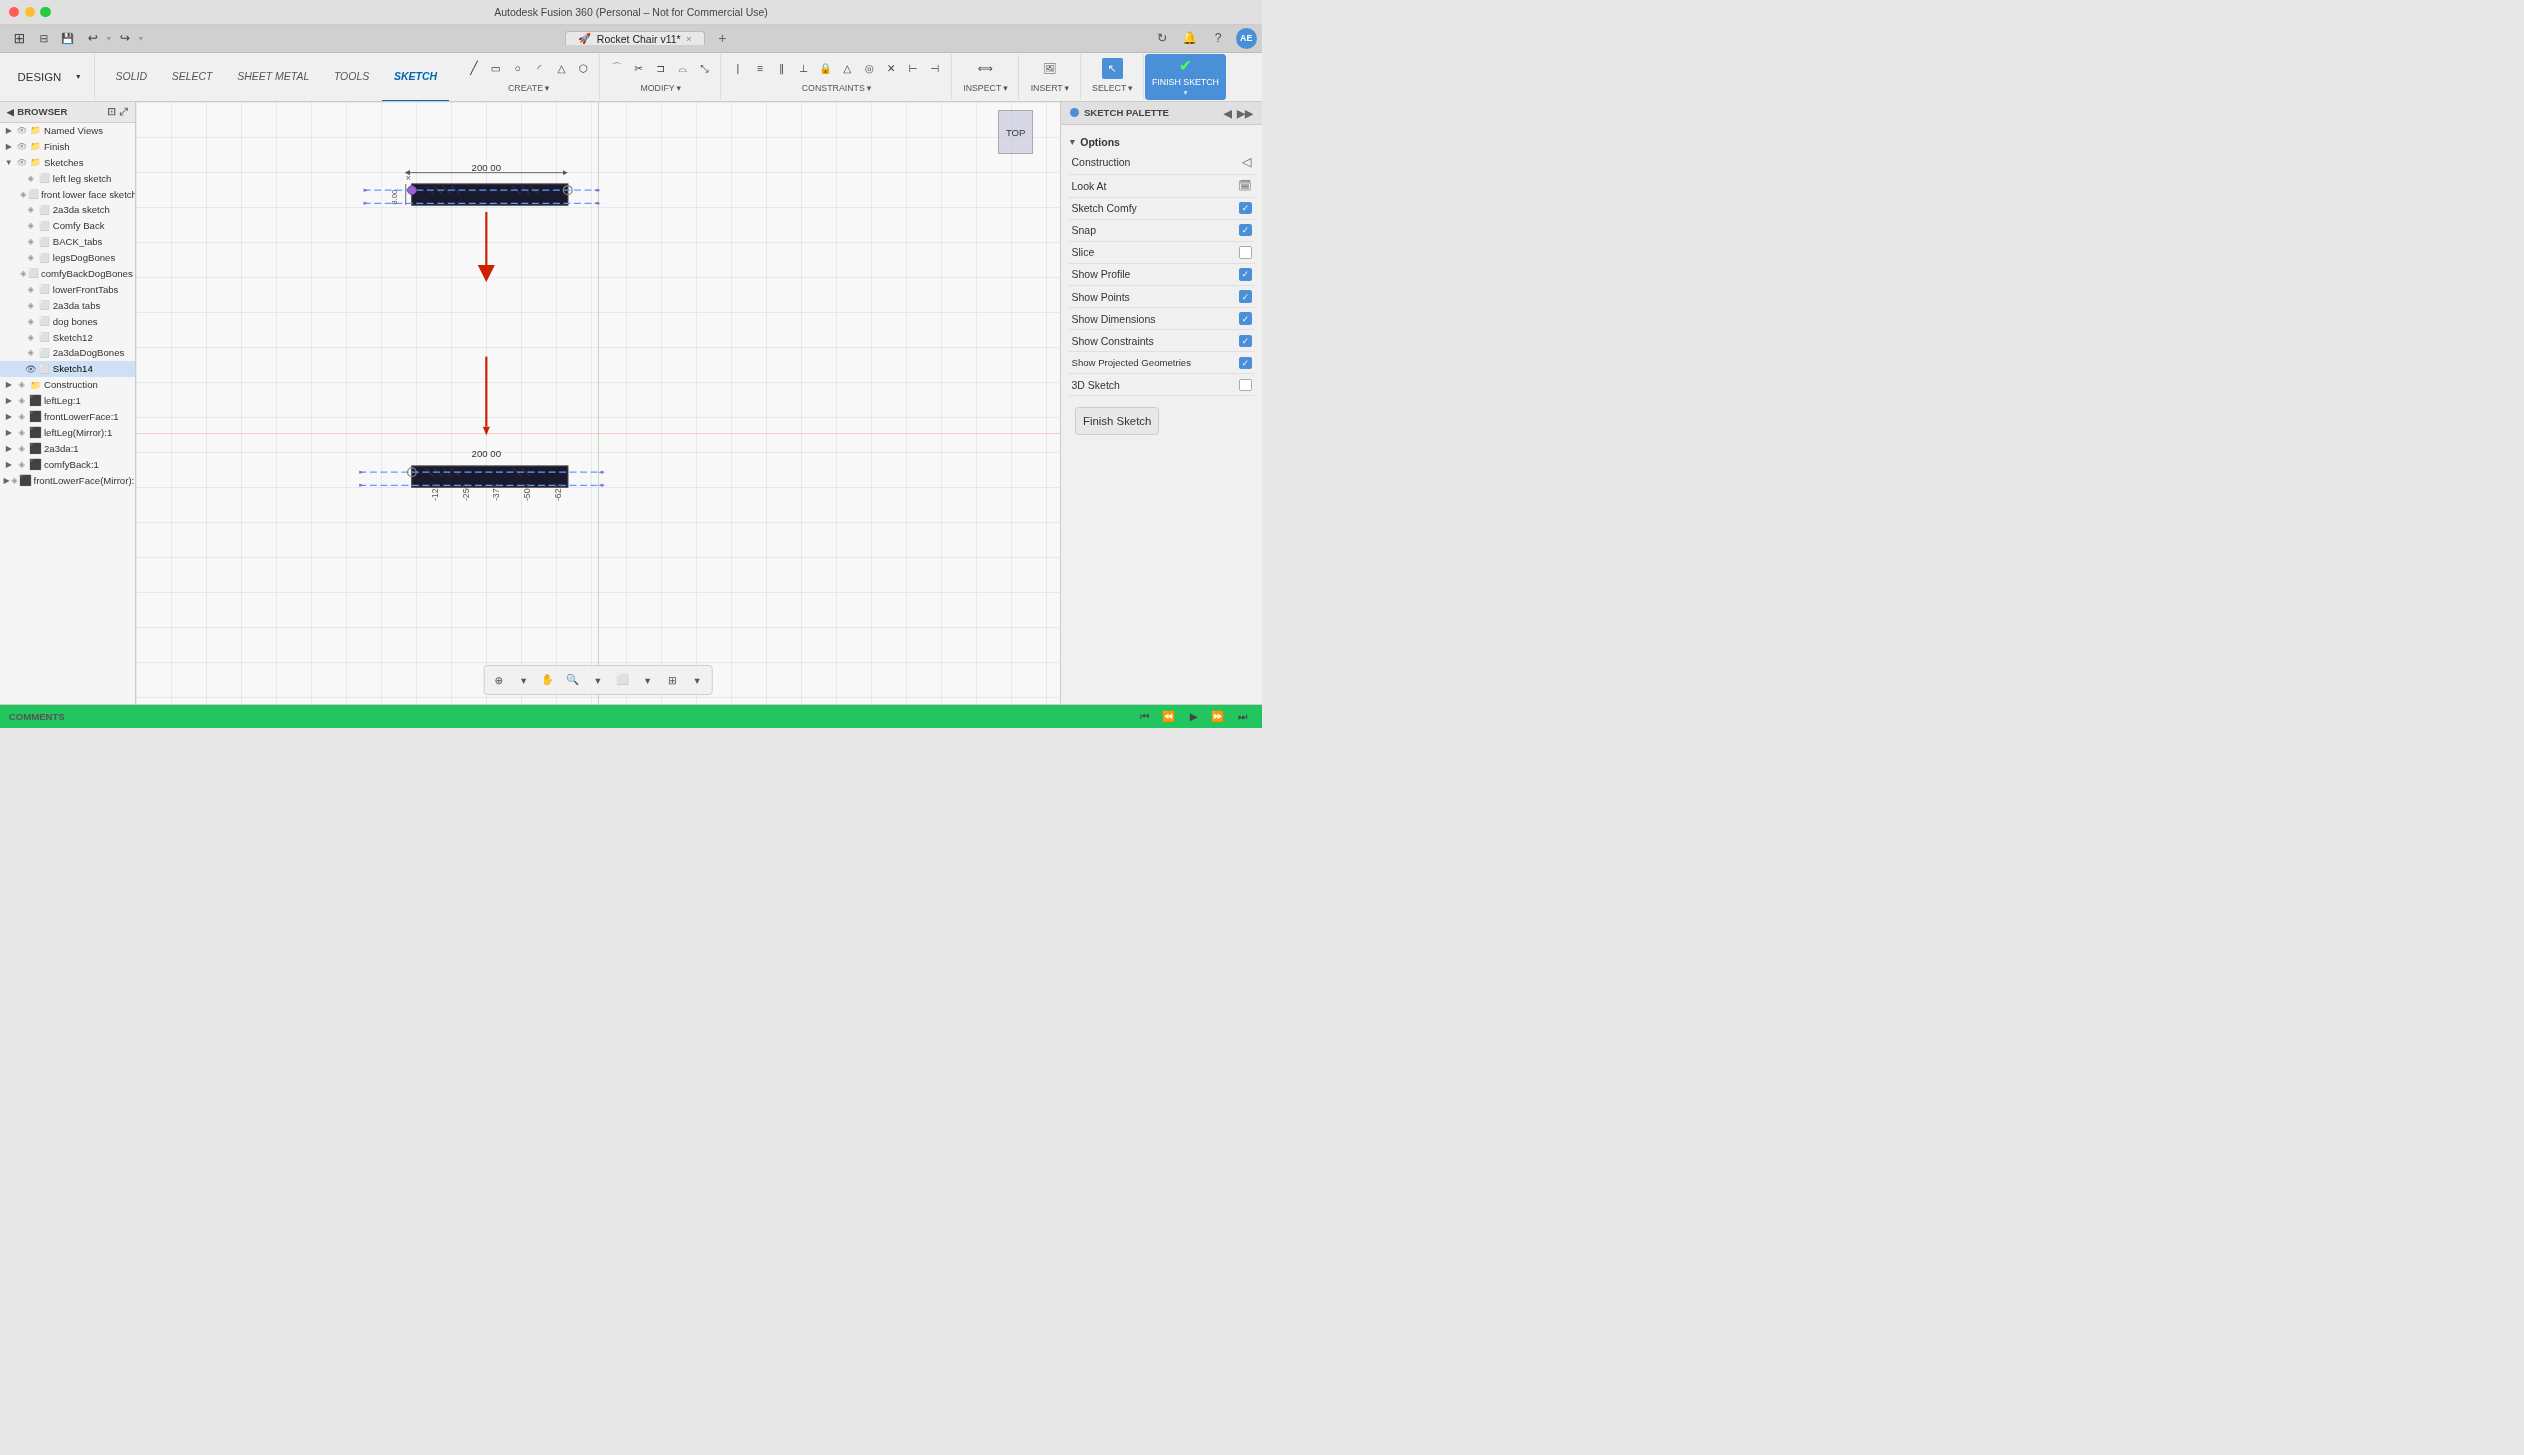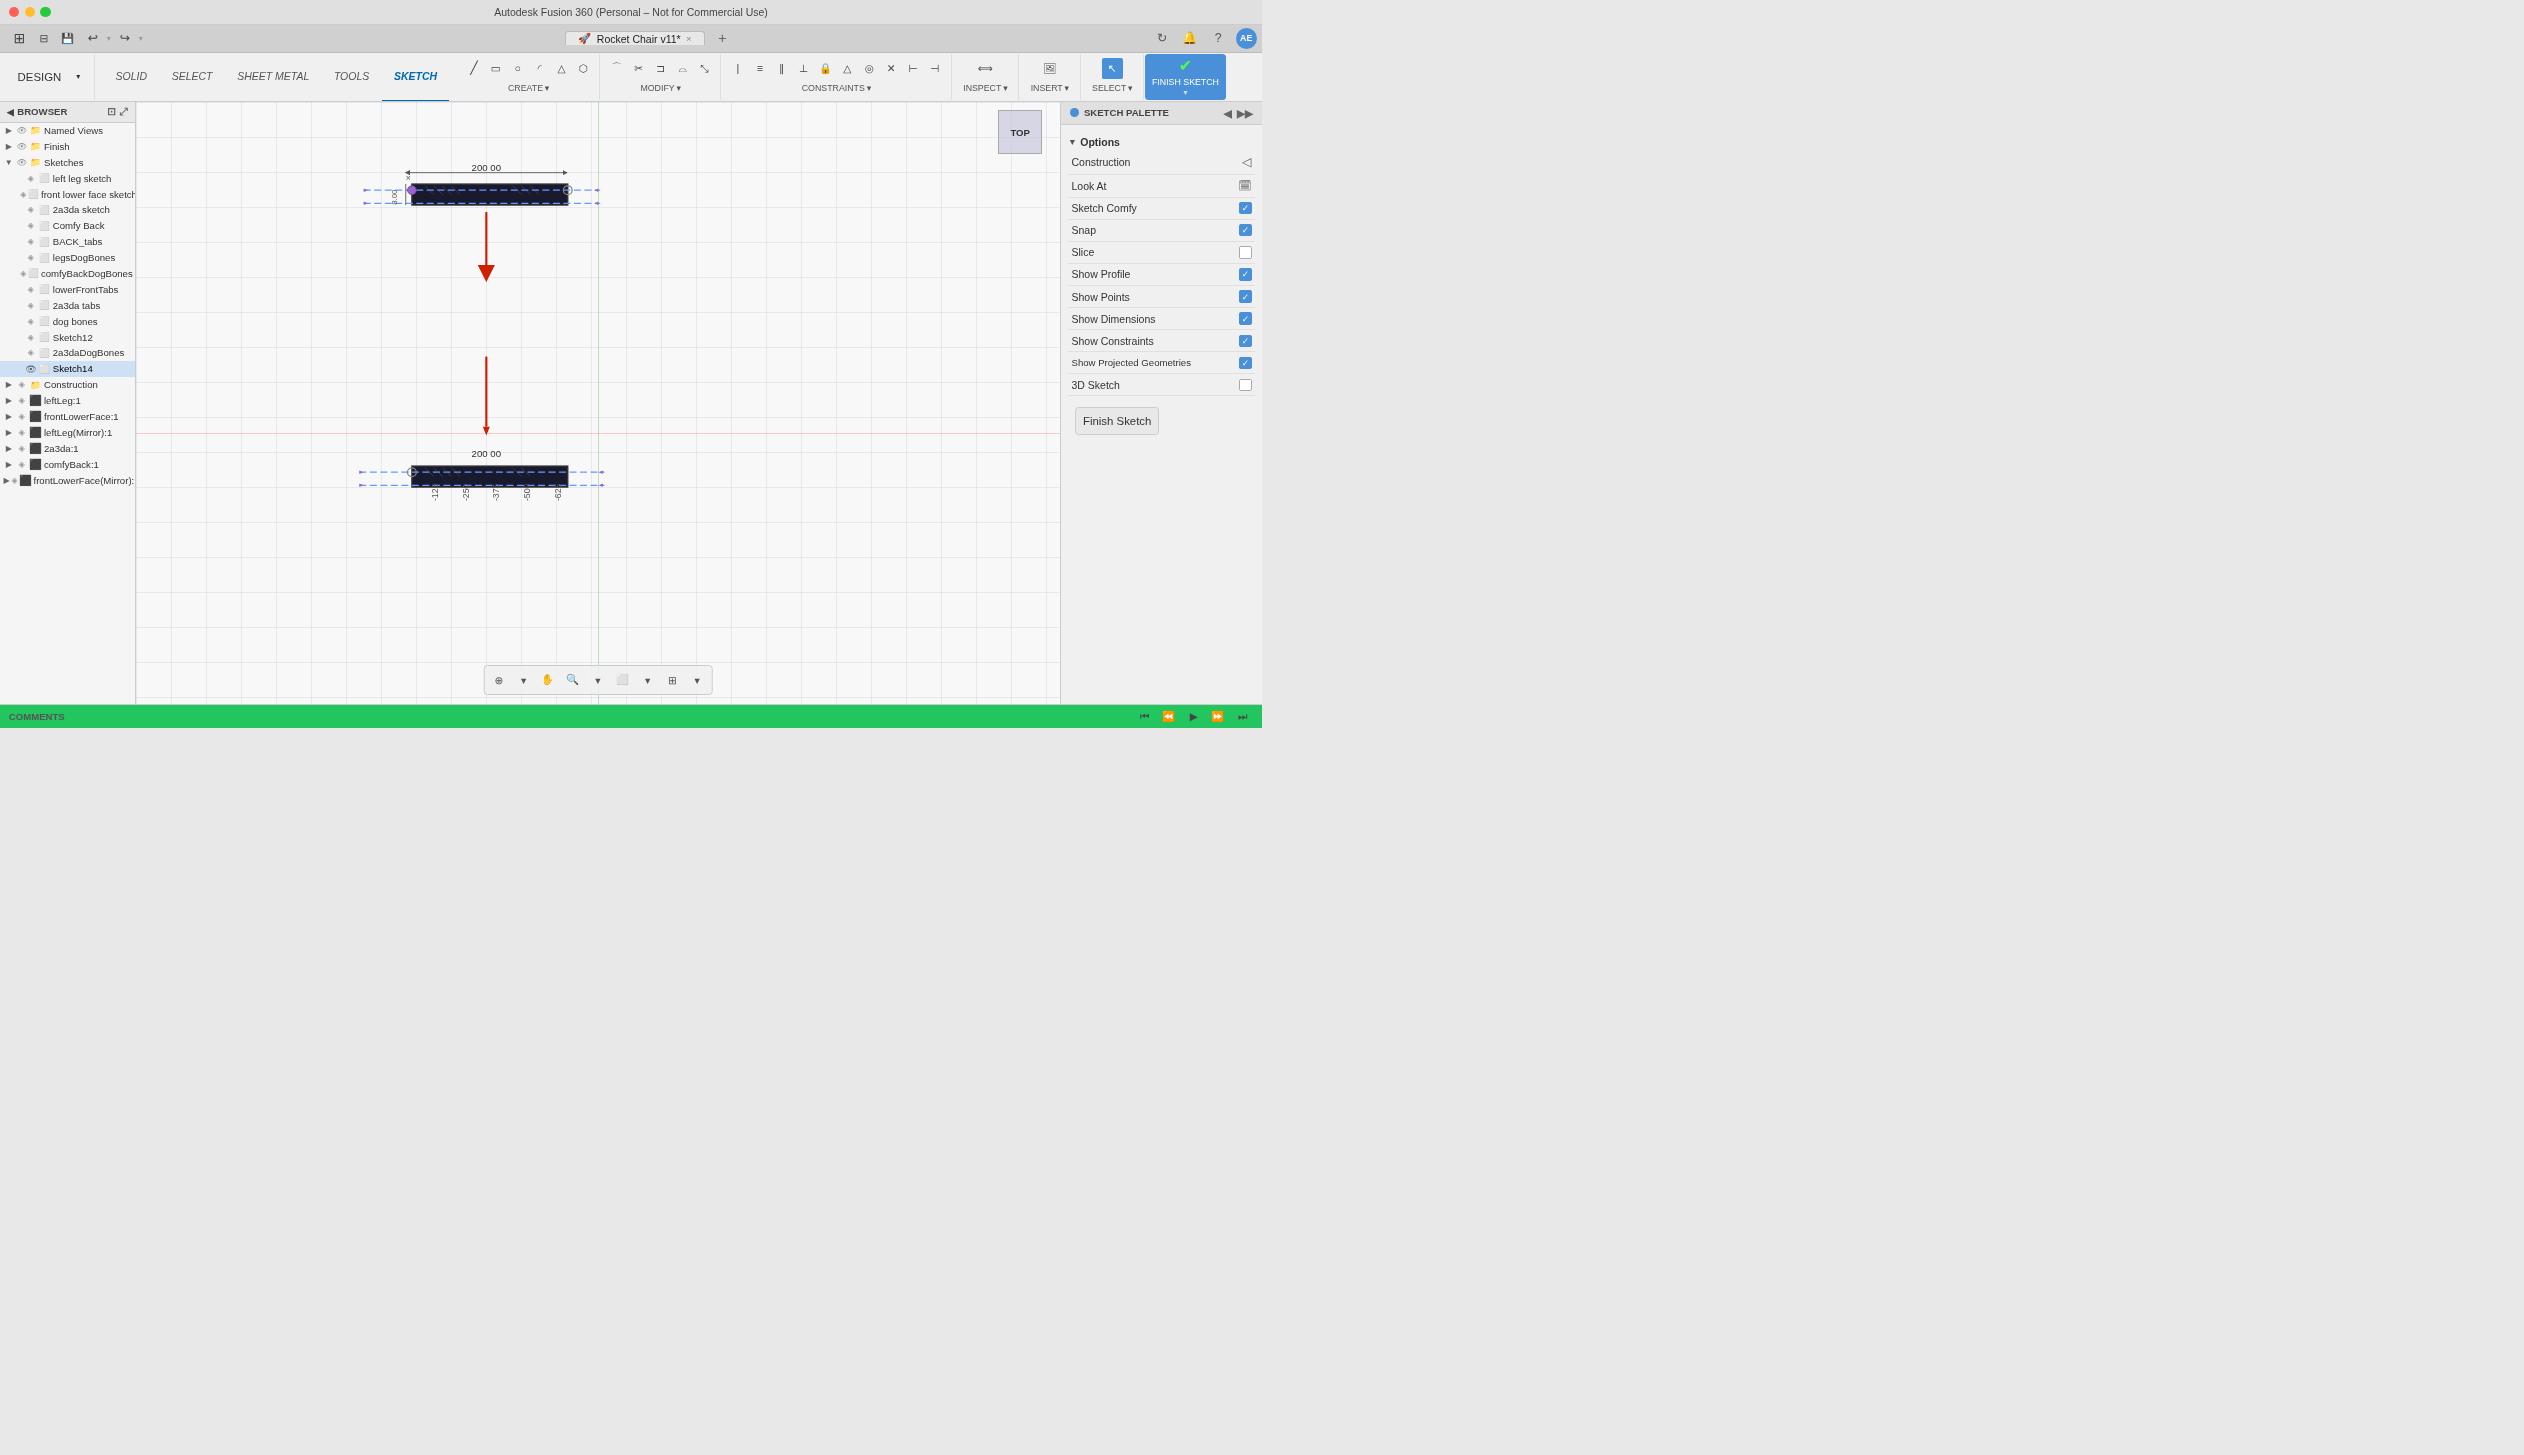--- a/index.html
+++ b/index.html
@@ -271,25 +271,25 @@
 
     
     #viewcube {
       position: absolute;
       top: 8.8px;
       right: 8.8px;
       width: 53px;
       height: 53px;
     }
     .viewcube-box {
-      width: 44px; height: 44px;
+      width: 35px; height: 44px;
       background: rgba(200,200,220,0.7);
       border: 0.9px solid #aaa;
       display: flex; align-items: center; justify-content: center;
-      font-size: 9.6px; font-weight: 700;
+      font-size: 9.6px; font-weight: 400;
       color: #333;
       cursor: pointer;
     }
 
     
     #right-panel {
       width: 202px;
       background: #f0f0f0;
       border-left: 0.9px solid #ccc;
       display: flex;

